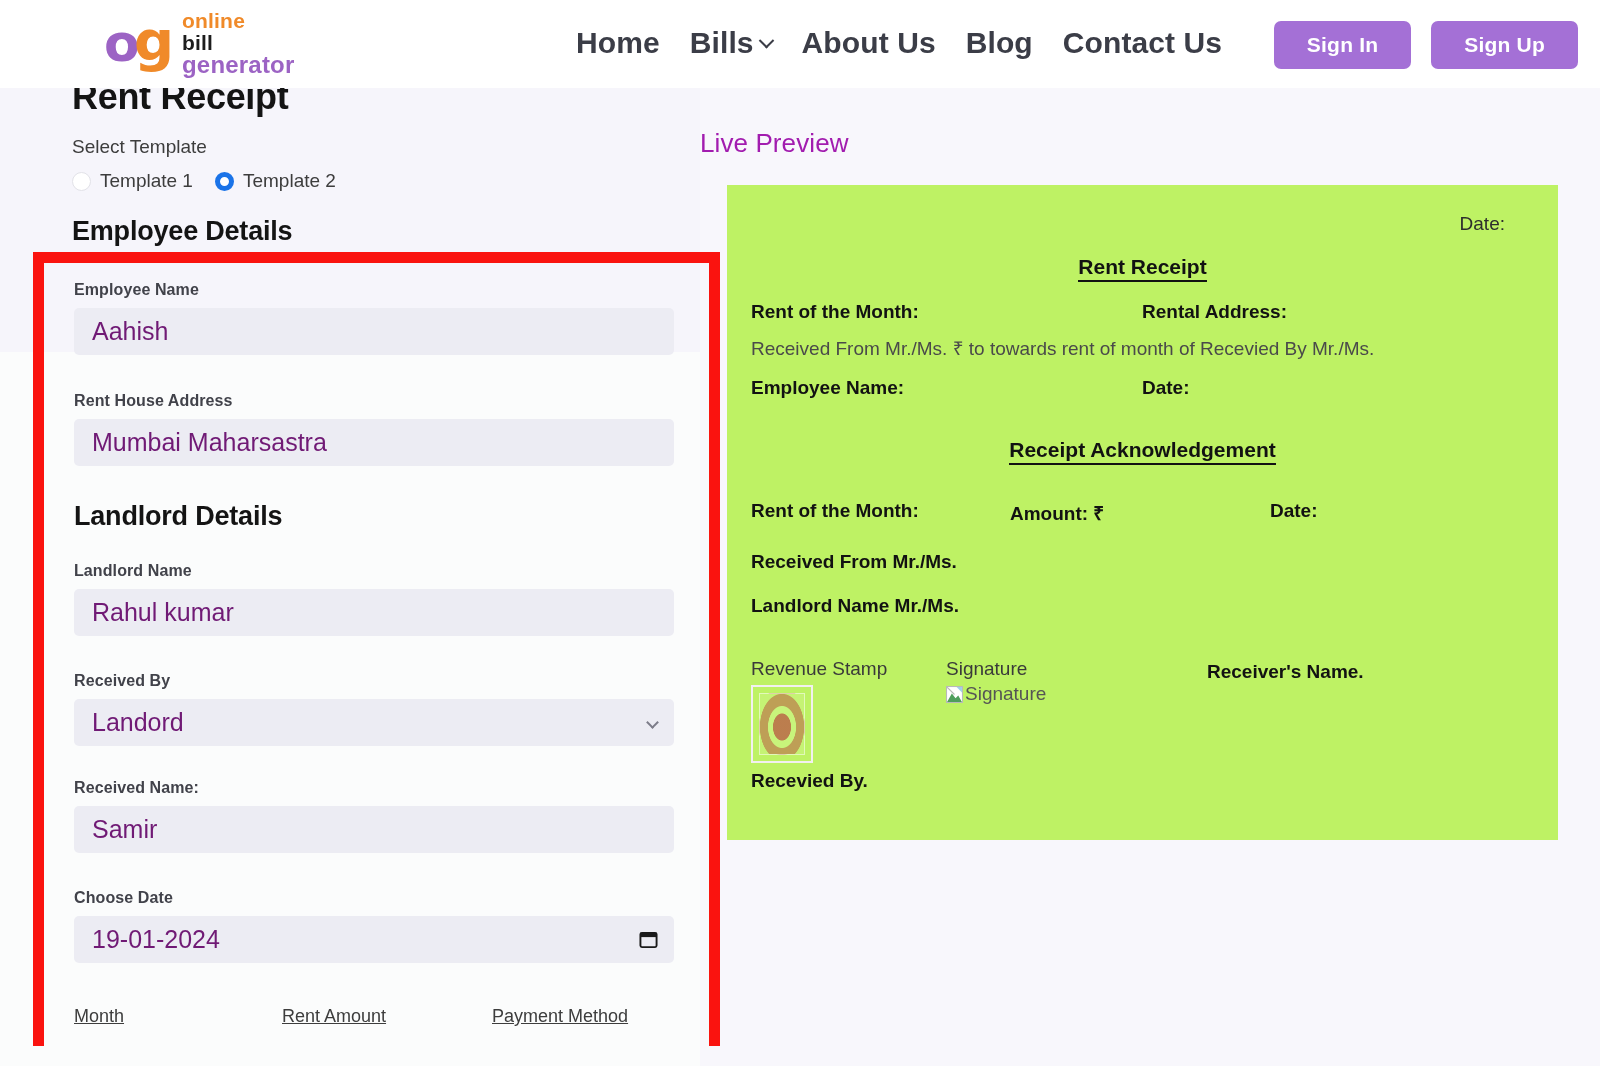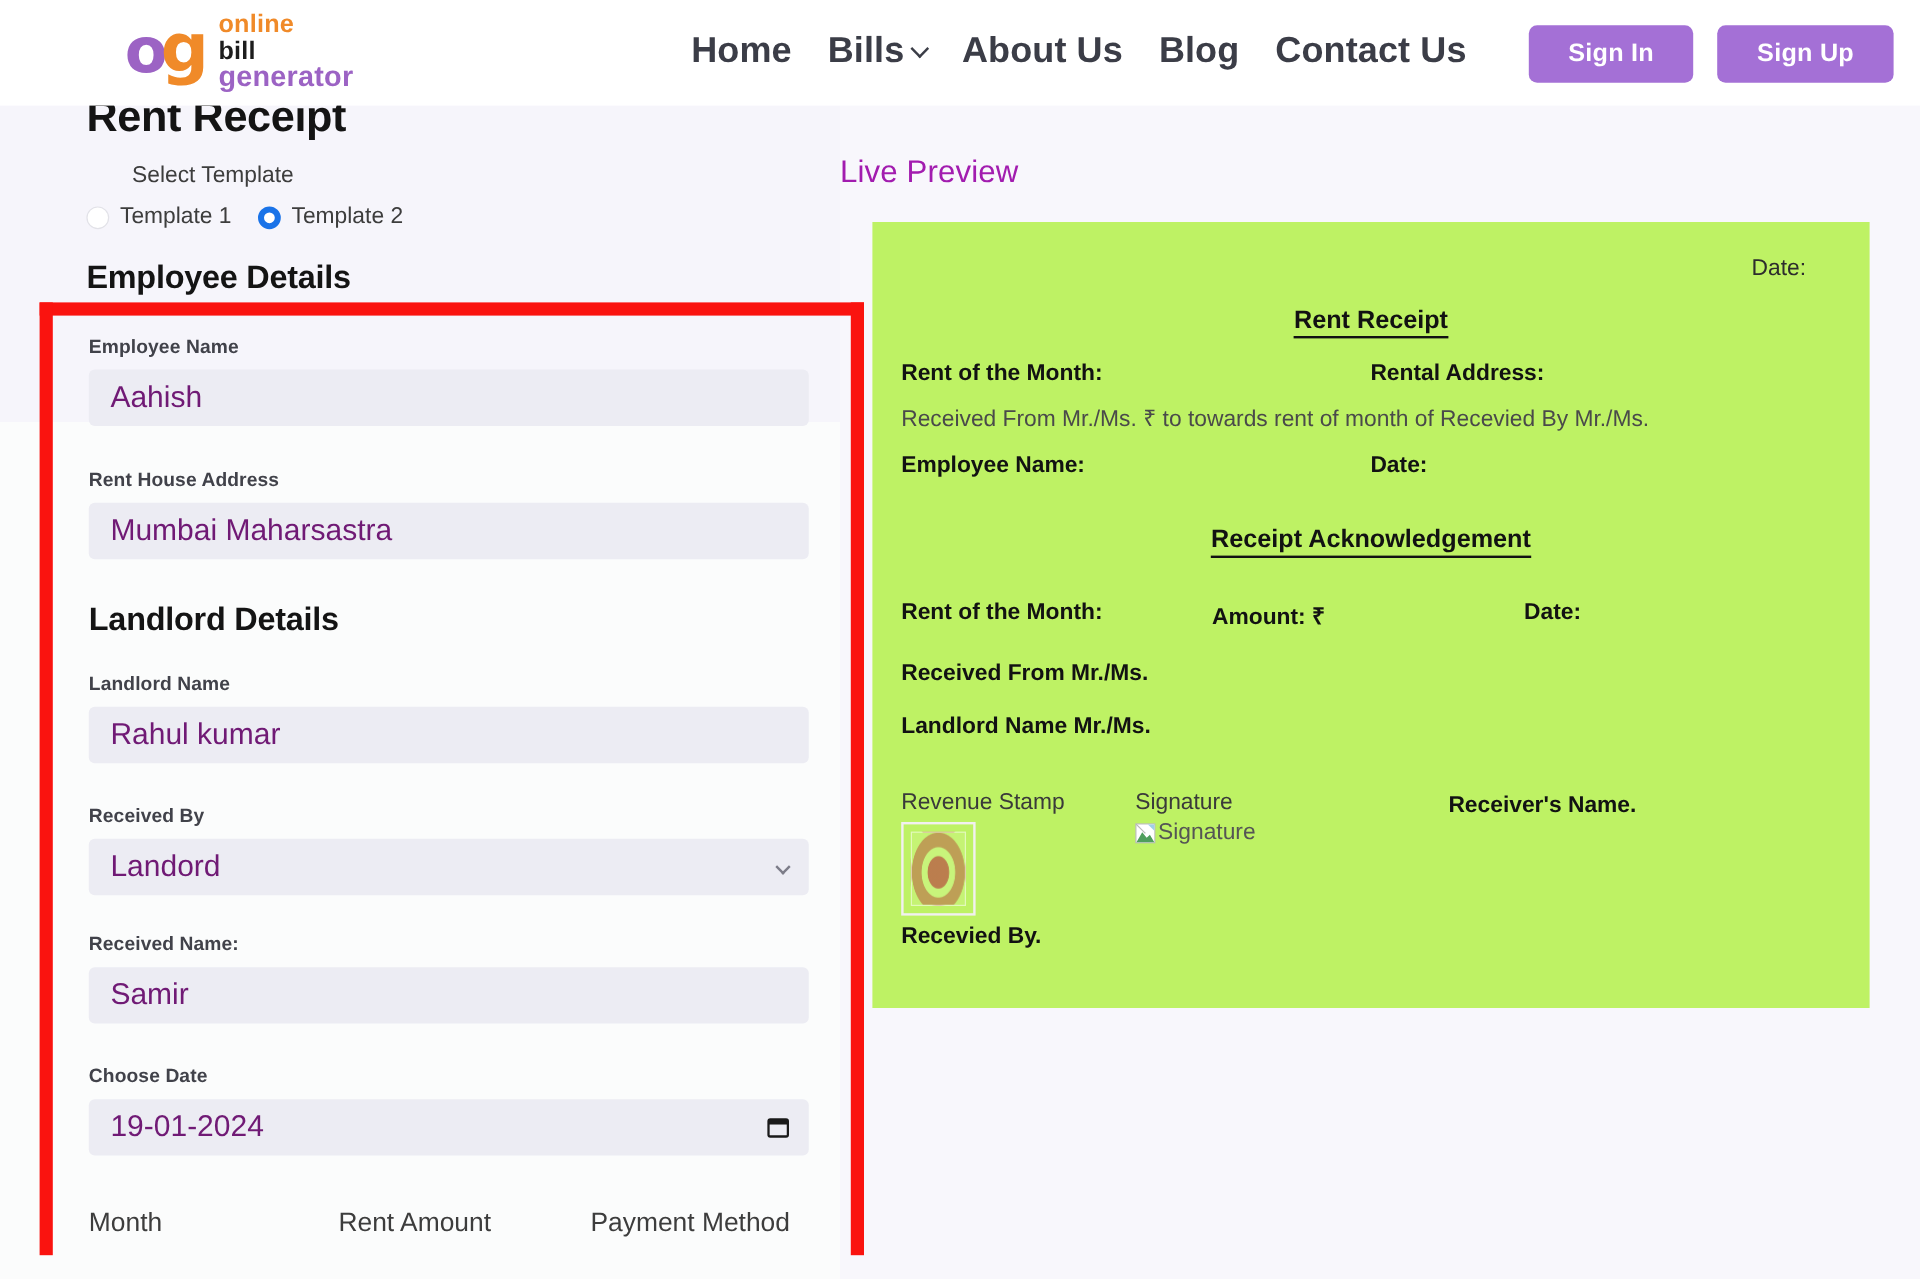--- a/index.html
+++ b/index.html
@@ -81,21 +81,21 @@
 
   
   .form-col { position: absolute; left: 0; top: 88px; width: 700px; }
   .page-title {
     position: absolute; left: 72px; top: -12px;
     font-size: 36px; font-weight: 800; color: #141414;
     letter-spacing: -.3px;
   }
   .sel-tpl-label {
     position: absolute; left: 72px; top: 48px;
-    font-size: 19px; color: #3d3d3d; margin-left: 38px;
+    font-size: 19px; color: #3d3d3d;
   }
   .radio-row {
     position: absolute; left: 72px; top: 82px;
     display: flex; align-items: center; gap: 22px;
   }
   .radio-opt { display: flex; align-items: center; gap: 9px; cursor: pointer; }
   .radio {
     width: 19px; height: 19px; border-radius: 50%;
     background: #ffffff; border: 1px solid #e2e2e8; flex: none;
   }
@@ -146,21 +146,21 @@
     transform: rotate(45deg);
   }
   .cal-ico {
     position: absolute; right: 16px; top: 13px;
     width: 19px; height: 20px;
   }
   .h-landlord { position: absolute; left: 74px; }
 
   .col-heads {
     position: absolute; left: 74px; width: 600px;
-    display: flex; font-size: 22px; color: #3d3d3d;
+    display: flex; font-size: 18px; color: #3d3d3d; text-decoration: underline;
   }
   .col-heads span:nth-child(1) { width: 208px; }
   .col-heads span:nth-child(2) { width: 210px; }
 
   
   .preview-title {
     position: absolute; left: 700px; top: 128px;
     font-size: 26px; color: #a21caf; letter-spacing: .1px;
   }
   .preview-card {

